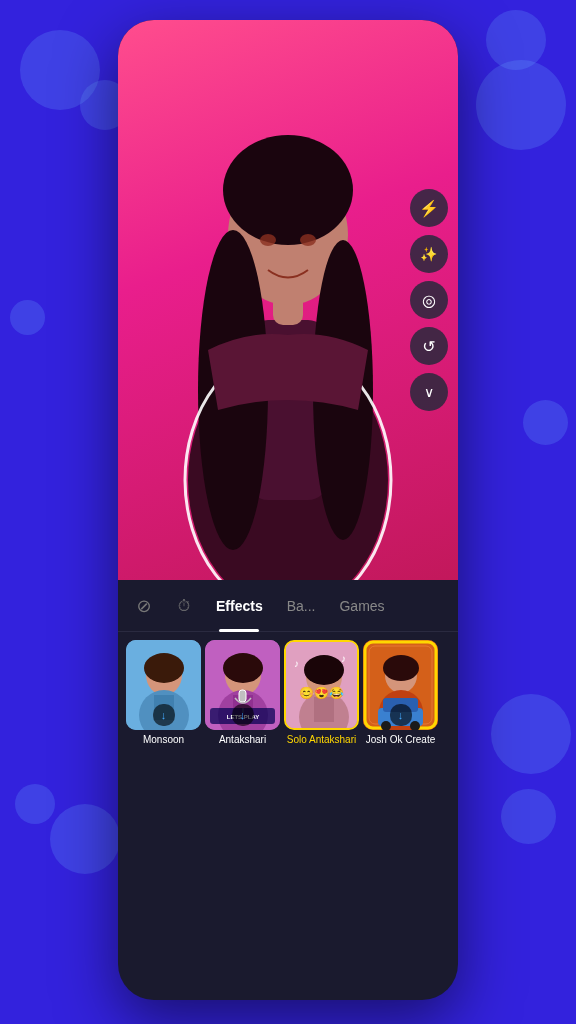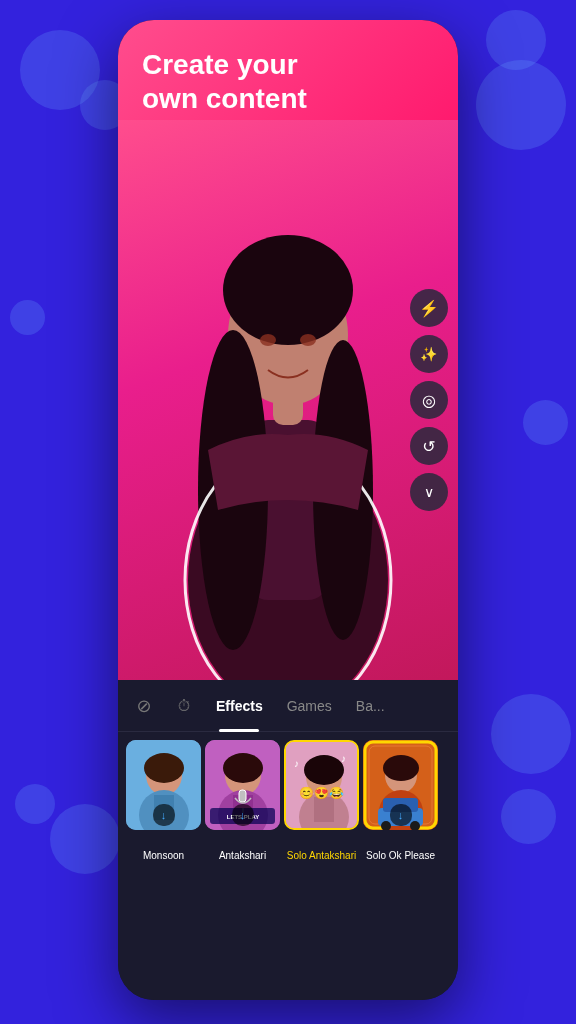--- a/index.html
+++ b/index.html
@@ -169,21 +169,21 @@
       background: #333;
     }
 
     .effect-thumb.selected {
       border: 2px solid #ffd700;
     }
 
     .effect-label {
       color: white;
       font-size: 10px;
-      margin-top: 20px;
+      margin-top: 4px;
       text-align: center;
       max-width: 75px;
       overflow: hidden;
       text-overflow: ellipsis;
       white-space: nowrap;
     }
 
     .effect-label.selected-label {
       color: #ffd700;
       font-weight: 400;
@@ -264,26 +264,20 @@
   <div class="bg-circle" style="width:40px;height:40px;bottom:200px;left:15px;"></div>
   <div class="bg-circle" style="width:70px;height:70px;bottom:150px;left:50px;"></div>
   <div class="bg-circle" style="width:55px;height:55px;bottom:180px;right:20px;"></div>
   <div class="bg-circle" style="width:80px;height:80px;bottom:250px;right:5px;"></div>
   <div class="bg-circle" style="width:35px;height:35px;top:300px;left:10px;"></div>
   <div class="bg-circle" style="width:45px;height:45px;top:400px;right:8px;"></div>
 </div>
 
 <div class="phone-container">
 
-  <div class="header-area">
-    <div class="header-title">
-      <span>Create your</span><br>
-      <span>own content</span>
-    </div>
-  </div>
 
   <div class="camera-view">
 
     <svg class="woman-svg" width="280" height="520" viewBox="0 0 280 520" style="bottom:0;left:50%;transform:translateX(-50%);position:absolute;">
 
       <ellipse cx="140" cy="420" rx="100" ry="130" fill="#3a0a22"></ellipse>
 
       <rect x="100" y="260" width="80" height="180" rx="20" fill="#4a1030"></rect>
 
       <rect x="125" y="195" width="30" height="70" rx="10" fill="#c08070"></rect>
@@ -331,25 +325,25 @@
       <div class="tab-icon-btn">
         <span style="font-size:18px;color:#777;">⊘</span>
       </div>
       <div class="tab-icon-btn">
         <span style="font-size:16px;color:#777;">⏱</span>
       </div>
       <div class="tab-item active">
         <span>Effects</span>
       </div>
       <div class="tab-item">
-        <span>Games</span>
-      </div>
-      <div class="tab-item">
         <span>Ba</span>
         <span>...</span>
+      </div>
+      <div class="tab-item">
+        <span>Games</span>
       </div>
     </div>
 
     <div class="effects-grid">
 
       <div class="effect-item">
         <div class="effect-thumb thumb-monsoon">
           
           <svg width="75" height="90" viewBox="0 0 75 90">
             <rect width="75" height="90" fill="#6aafe0"></rect>
@@ -419,19 +413,19 @@
 
             <rect x="15" y="68" width="45" height="18" rx="4" fill="#3a80d0"></rect>
             <circle cx="23" cy="86" r="5" fill="#1a1a1a"></circle>
             <circle cx="52" cy="86" r="5" fill="#1a1a1a"></circle>
             <rect x="20" y="58" width="35" height="14" rx="3" fill="#2a60b0"></rect>
           </svg>
           <div class="download-badge">
             <span style="color:#4af;font-size:11px;">↓</span>
           </div>
         </div>
-        <div class="effect-label">Solo Ok Please</div>
+        <div class="effect-label">Josh Ok Create</div>
       </div>
 
     </div>
   </div>
 
 </div>
 
 </body></html>

